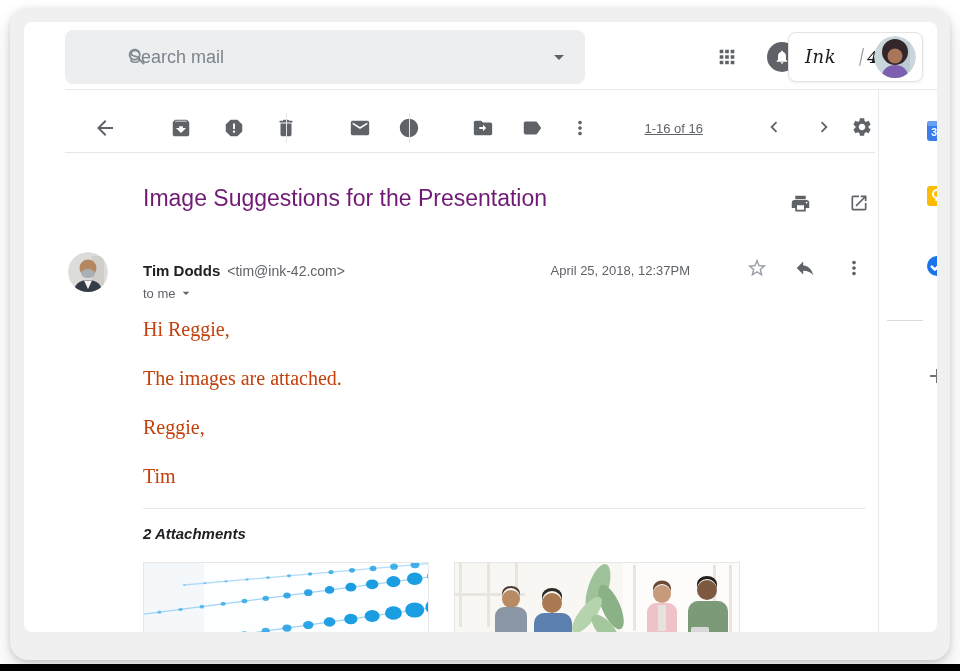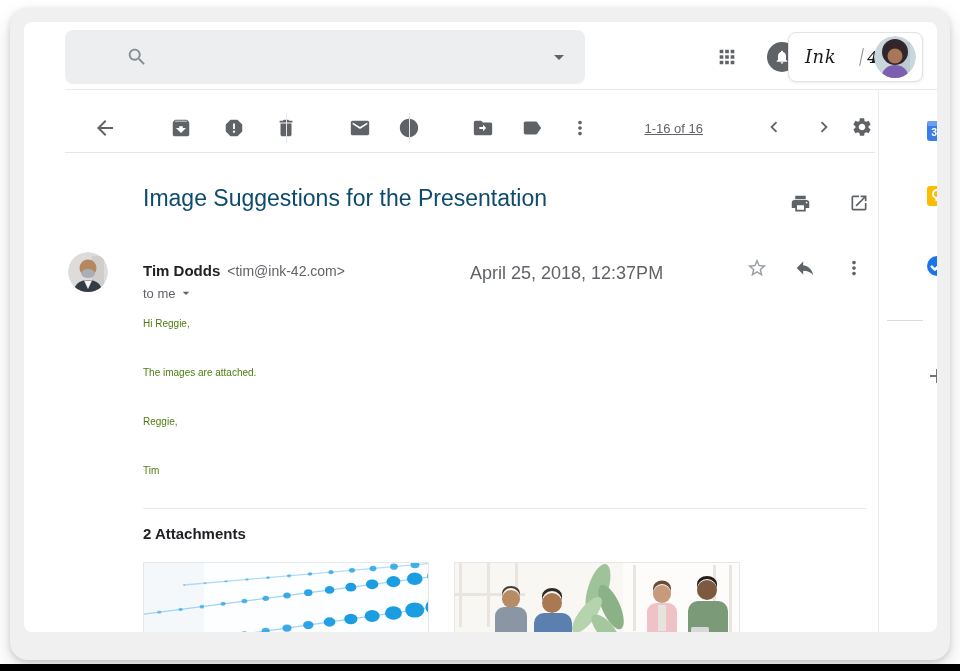--- a/index.html
+++ b/index.html
@@ -21,46 +21,47 @@
              border-radius:8px;box-shadow:0 1px 3px rgba(0,0,0,.08);cursor:pointer;}
   .logo-text{left:16px;top:0;height:48px;line-height:48px;font-family:"DejaVu Serif",serif;
              font-style:italic;font-size:18px;color:#1b1b1b;letter-spacing:.5px;}
   .logo-bar{left:72px;top:15px;width:1px;height:18px;background:#8a8a8a;transform:rotate(12deg);}
   .logo-num{left:78px;top:0;height:48px;line-height:48px;font-family:"DejaVu Serif",serif;
             font-style:italic;font-weight:bold;font-size:17px;color:#1b1b1b;}
   .hdiv{height:1px;background:#e8eaed;}
   
   .range{font-size:13px;color:#5f6368;white-space:nowrap;text-decoration:underline;}
   
-  .subject{font-size:23px;color:#0c4a6e;white-space:nowrap;}
+  .subject{font-size:23px;color:#701a75;white-space:nowrap;}
   .sender-name{font-weight:bold;font-size:15px;color:#202124;}
   .sender-email{font-size:14px;color:#5f6368;margin-left:7px;}
   .tome{font-size:13px;color:#5f6368;display:flex;align-items:center;gap:2px;cursor:pointer;}
-  .date{font-size:18px;color:#5f6368;}
-  .bodyline{font-size:10px;color:#4d7c0f;}
+  .date{font-size:13px;color:#5f6368;text-align:right;}
+  .bodyline{font-size:20px;color:#c2410c;font-family:Liberation Serif, serif;}
   .attach-label{font-size:15px;font-weight:bold;color:#202124;}
   .thumb{border:1px solid #e7e7e7;background:#fff;overflow:hidden;cursor:pointer;}
   
   .vline{width:1px;background:#e8eaed;}
 </style>
 </head>
 <body>
 
 <div class="stage">
 
   <div class="abs frame"></div>
 
   <div class="abs card">
 
     <div class="abs searchbar">
       <div class="abs icn" style="left:28px;top:15px;width:24px;height:24px;">
         <svg width="22" height="22" viewBox="0 0 24 24">
             <path d="M15.5 14h-.79l-.28-.27C15.41 12.59 16 11.11 16 9.5 16 5.91 13.09 3 9.5 3S3 5.91 3 9.5 5.91 16 9.5 16c1.61 0 3.09-.59 4.23-1.57l.27.28v.79l5 4.99L20.49 19l-4.99-5zm-6 0C7.01 14 5 11.99 5 9.5S7.01 5 9.5 5 14 7.01 14 9.5 11.99 14 9.5 14z" fill="#868c92"></path>
           </svg>
       </div>
+      <div class="abs search-ph">Search mail</div>
       <div class="abs icn" style="right:14px;top:15px;width:24px;height:24px;">
         <svg width="24" height="24" viewBox="0 0 24 24">
             <path d="M7 10l5 5 5-5z"></path>
           </svg>
       </div>
     </div>
 
     <div class="abs icn" style="left:659px;top:23px;width:24px;height:24px;">
       <svg width="22" height="22" viewBox="0 0 24 24">
           <path d="M4 8h4V4H4v4zm6 12h4v-4h-4v4zm-6 0h4v-4H4v4zm0-6h4v-4H4v4zm6 0h4v-4h-4v4zm6-10v4h4V4h-4zm-6 4h4V4h-4v4zm6 6h4v-4h-4v4zm0 6h4v-4h-4v4z"></path>
@@ -231,21 +232,21 @@
           <path d="M12 8c1.1 0 2-.9 2-2s-.9-2-2-2-2 .9-2 2 .9 2 2 2zm0 2c-1.1 0-2 .9-2 2s.9 2 2 2 2-.9 2-2-.9-2-2-2zm0 6c-1.1 0-2 .9-2 2s.9 2 2 2 2-.9 2-2-.9-2-2-2z"></path>
         </svg>
     </div>
 
     <div class="abs bodyline" style="left:119px;top:296px;">Hi Reggie,</div>
     <div class="abs bodyline" style="left:119px;top:345px;">The images are attached.</div>
     <div class="abs bodyline" style="left:119px;top:394px;">Reggie,</div>
     <div class="abs bodyline" style="left:119px;top:443px;">Tim</div>
 
     <div class="abs hdiv" style="left:119px;width:723px;top:486px;"></div>
-    <div class="abs attach-label" style="left:119px;top:503px;">2 Attachments</div>
+    <div class="abs attach-label" style="left:119px;top:503px;font-style:italic;">2 Attachments</div>
 
     <div class="abs thumb" style="left:119px;top:540px;width:284px;height:92px;">
       <svg id="dots-svg" width="284" height="92" viewBox="0 0 284 92">
         <rect width="284" height="92" fill="#fdfeff"></rect>
         <rect width="60" height="92" fill="#f4f8fb"></rect>
       <line x1="40" y1="22" x2="292" y2="0" stroke="#9ed4f4" stroke-width="1.3" opacity="0.8"></line>
           <ellipse cx="40" cy="22" rx="1.375" ry="1.1" fill="#1b9de2" opacity="0.36000000000000004"></ellipse>
           <ellipse cx="61" cy="20.166666666666668" rx="1.4001736111111112" ry="1.120138888888889" fill="#1b9de2" opacity="0.4133333333333334"></ellipse>
           <ellipse cx="82" cy="18.333333333333332" rx="1.4756944444444444" ry="1.1805555555555556" fill="#1b9de2" opacity="0.46666666666666673"></ellipse>
           <ellipse cx="103" cy="16.5" rx="1.6015625" ry="1.28125" fill="#1b9de2" opacity="0.52"></ellipse>

